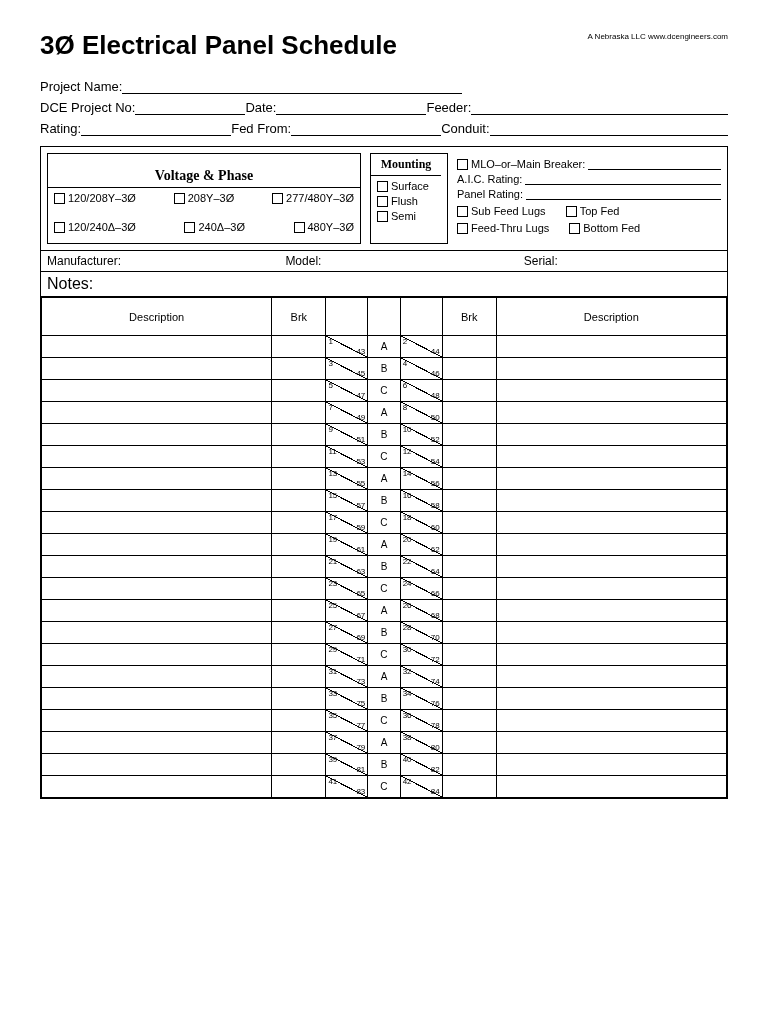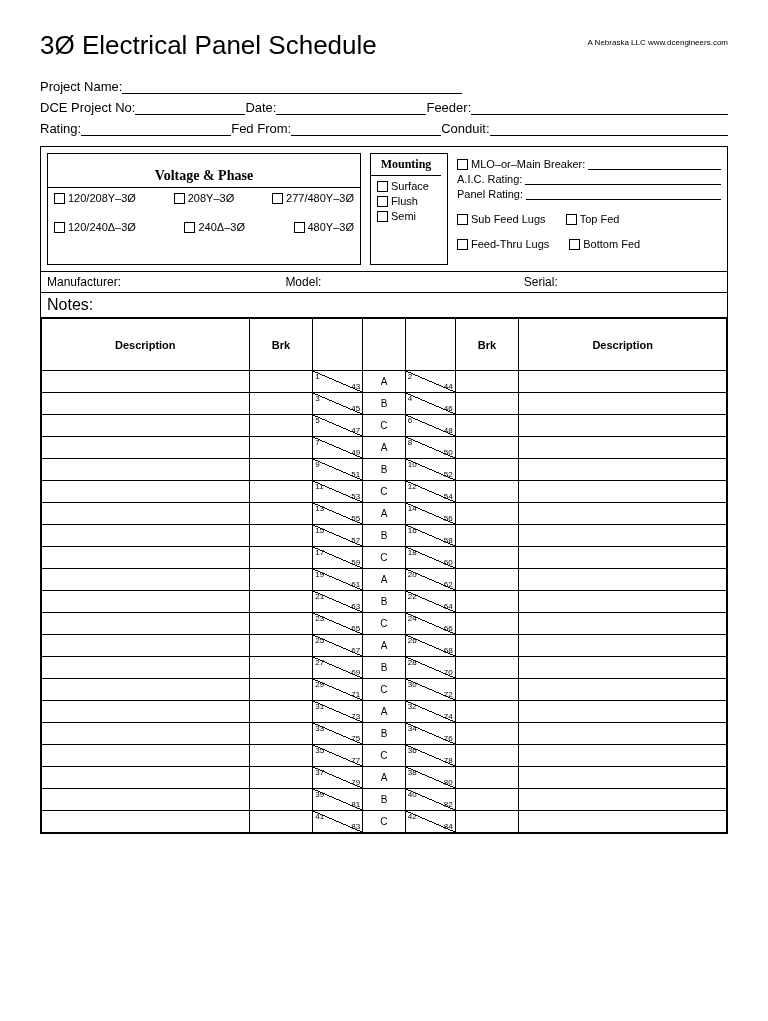--- a/index.html
+++ b/index.html
@@ -1,52 +1,52 @@
 <!DOCTYPE html>
 <html><head>
 <meta charset="utf-8">
 <style>
 body{margin:0;padding:0;font-family:Arial,Helvetica,sans-serif;background:#fff;color:#000}
 .page{width:768px;height:1021px;margin:0;padding:30px 40px;box-sizing:border-box;position:relative}
 .head{display:flex;justify-content:space-between;align-items:flex-start;margin-bottom:18px}
-.title{font-size:26px;font-weight:normal;font-family:Arial,Helvetica,sans-serif}
+.title{font-size:26px;font-weight:bold;font-family:Arial,Helvetica,sans-serif}
 .logo{text-align:left;font-size:13px}
 .logo-grid{display:inline-block;vertical-align:top}
 .logo-row{display:flex}
 .sq{width:16px;height:16px;border:1px solid #555;margin:0 1px 1px 0}
 .sq.g{background:#8ed18e}
 .sq.gg{background:#aaa}
 .logo-text{display:inline-block;vertical-align:top;margin-left:3px}
 .logo-text .l1{font-family:Georgia,serif;font-size:14px}
 .logo-text .l2{font-family:Georgia,serif;font-size:14px}
 .logo-text .l3{font-family:Georgia,serif;font-size:14px;letter-spacing:2px}
-.logo-sub{font-size:8px;margin-top:8px}
+.logo-sub{font-size:8px;margin-top:2px}
 .field-row{display:flex;margin:6px 0;font-size:13px;align-items:flex-end}
 .field-label{white-space:nowrap}
 .field-line{flex:1;border-bottom:1px solid #000;height:14px}
 .box{border:1.5px solid #000;margin-top:10px}
 .opts{display:flex;border-bottom:1px solid #000}
 .vp{border:1px solid #000;margin:6px;padding:11px 6px 6px 6px;width:300px}
 .vp-h{font-family:Georgia,serif;font-weight:bold;text-align:center;font-size:14px;border-bottom:1px solid #000;padding:3px 0;margin:0 -6px 4px -6px}
 .cb-row{display:flex;justify-content:space-between;font-size:11px;margin:4px 0}
 .cb{display:flex;align-items:center;gap:3px}
 .cb::before{content:"";width:9px;height:9px;border:1px solid #000;display:inline-block}
 .mt{border:1px solid #000;margin:6px 3px;padding:0 12px 6px 6px;width:58px}
 .mt-h{font-family:Georgia,serif;font-weight:bold;text-align:center;font-size:12px;border-bottom:1px solid #000;padding:3px 0;margin:0 -6px 4px -6px}
 .mt .cb{font-size:11px;margin:3px 0}
 .right-opts{padding:8px 6px;font-size:11px;flex:1}
 .ro-line{display:flex;align-items:flex-end;margin:3px 0}
 .ro-ul{flex:1;border-bottom:1px solid #000;height:11px;margin-left:3px}
-.ro-cbs{display:flex;gap:20px;margin:13px 0}
+.ro-cbs{display:flex;gap:20px;margin:5px 0}
 .meta-row{display:flex;border-bottom:1px solid #000;font-size:12px}
 .meta-cell{padding:3px 6px}
 .notes{border-bottom:1px solid #000;padding:3px 6px;font-size:16px}
 .tbl{width:100%;border-collapse:collapse;font-size:10px}
 .tbl th,.tbl td{border:1px solid #000;padding:0;text-align:center;height:21px}
-.tbl th{font-weight:bold;font-size:11px;padding:15px}
+.tbl th{font-weight:normal;font-size:11px;padding:8px}
 .tbl .desc{width:220px}
 .tbl .brk{width:38px}
 .tbl .num{width:26px;position:relative;font-size:8px}
 .tbl .ph{width:16px;font-size:10px}
 .diag{position:relative;width:100%;height:100%}
 .diag .tl{position:absolute;top:1px;left:2px}
 .diag .br{position:absolute;bottom:1px;right:2px}
 .diag::after{content:"";position:absolute;left:0;top:0;right:0;bottom:0;background:linear-gradient(to top right,transparent calc(50% - .5px),#000 calc(50% - .5px),#000 calc(50% + .5px),transparent calc(50% + .5px))}
 </style>
 </head>

